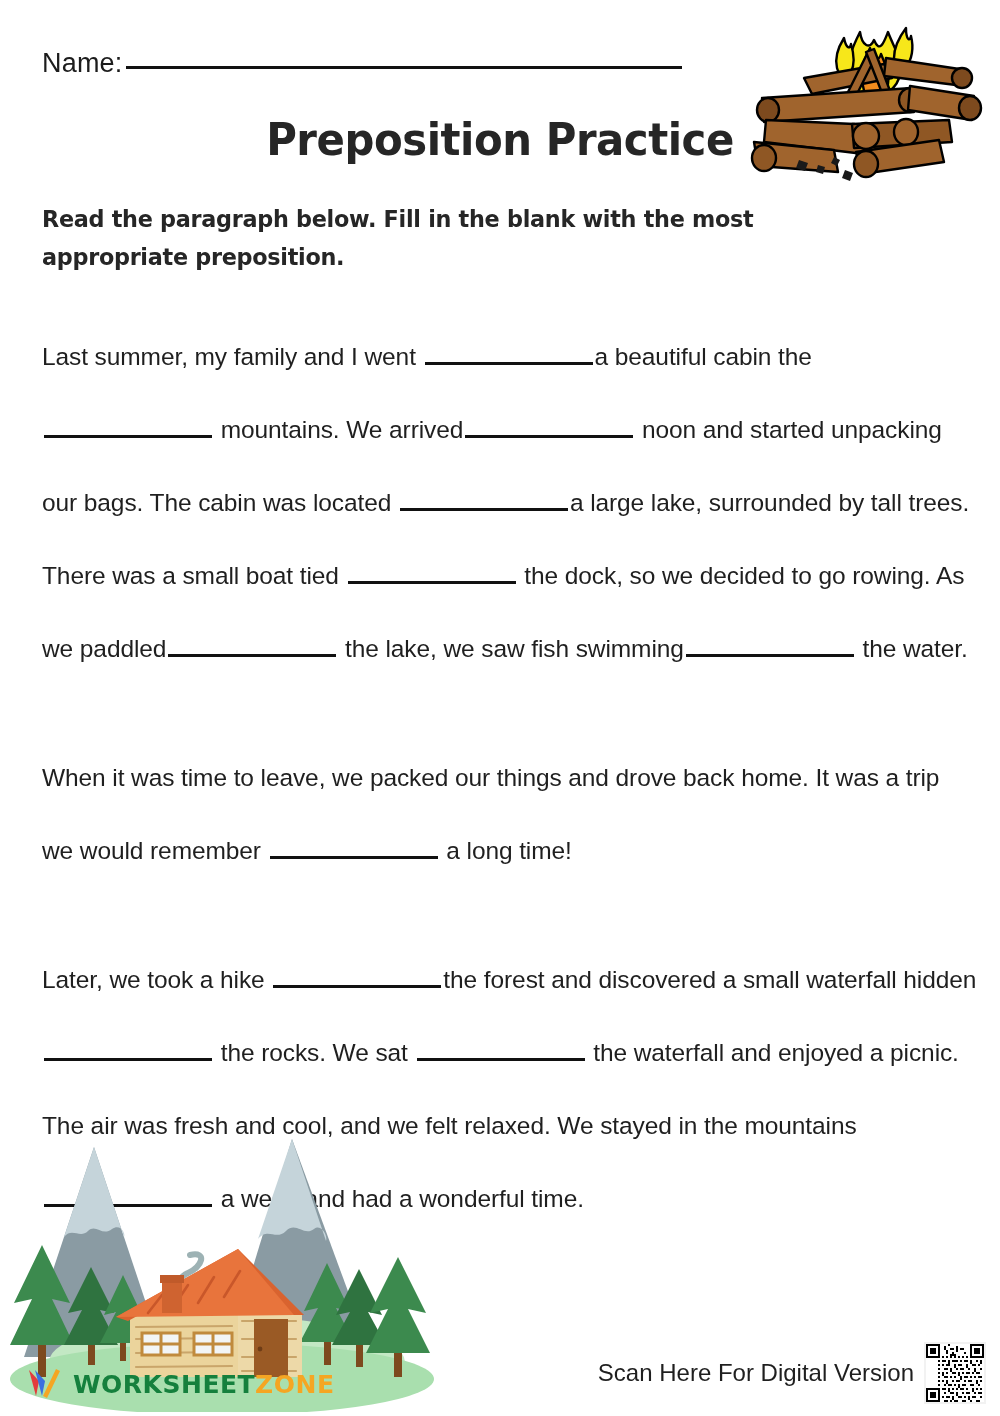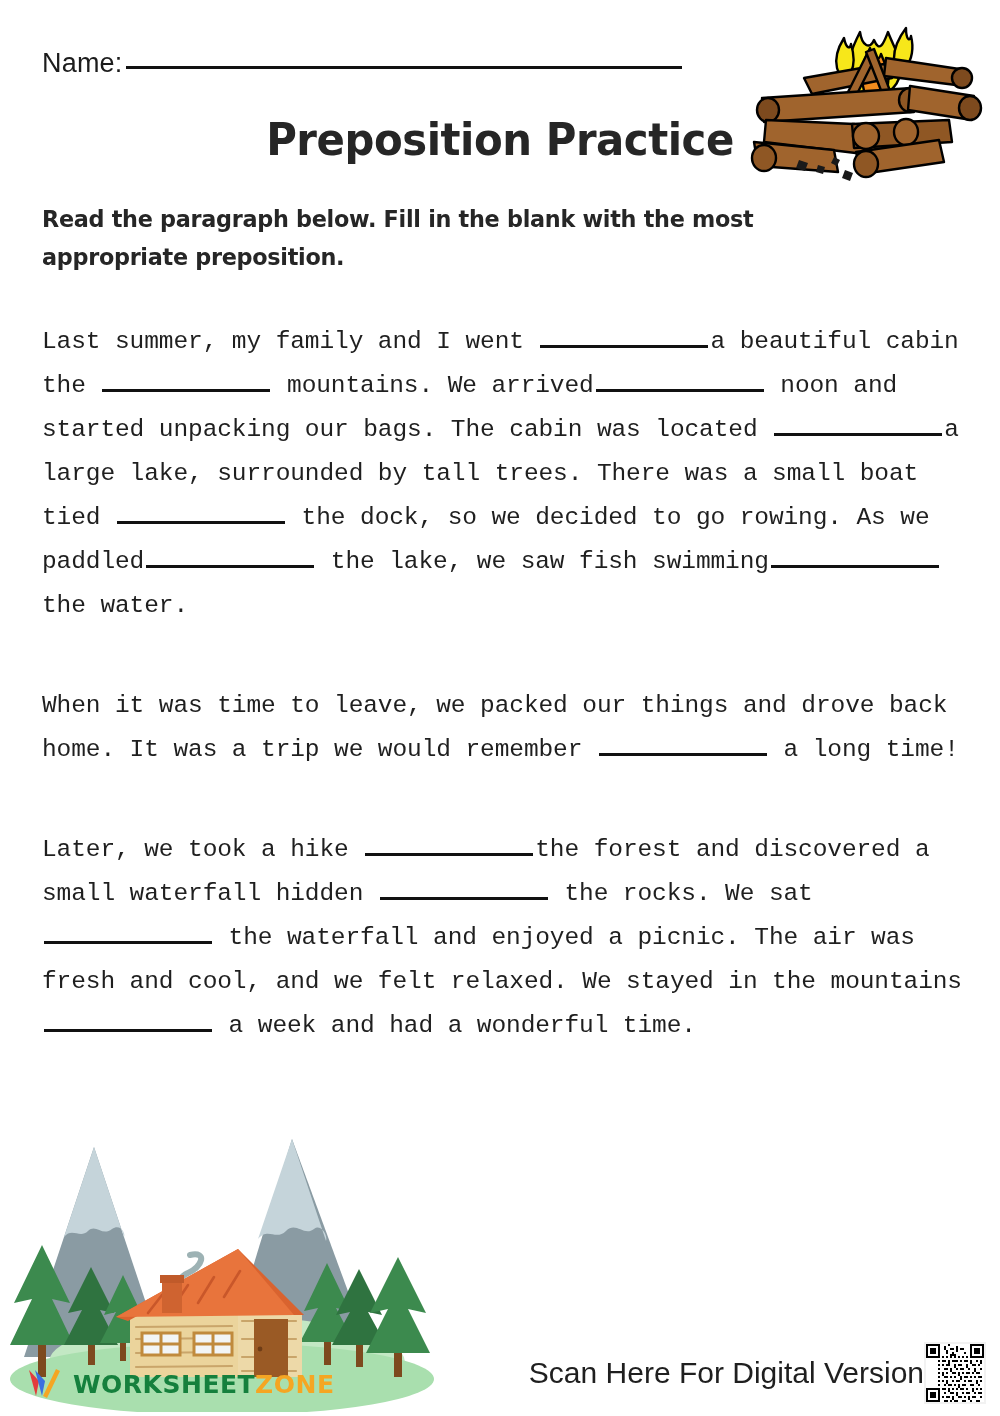--- a/index.html
+++ b/index.html
@@ -73,23 +73,23 @@
     transform: scaleX(0.95);
     transform-origin: left top;
   }
 
   
   #body-text {
     position: absolute;
     left: 42px;
     top: 320px;
     width: 935px;
-    font-family: Liberation Mono, monospace;
+    font-family: Liberation Sans, sans-serif;
     font-size: 24.5px;
-    line-height: 44px;
+    line-height: 73px;
     color: #1f1f1f;
     letter-spacing: -0.1px;
   }
   #body-text .para { margin: 0 0 56px 0; }
   #body-text .para:last-child { margin-bottom: 0; }
 
   .blank {
     display: inline-block;
     border-bottom: 3px solid #111111;
     vertical-align: baseline;
@@ -138,23 +138,23 @@
 
   #footer-scan {
     position: absolute;
     right: 14px;
     bottom: 12px;
     display: flex;
     align-items: center;
   }
   #scan-text {
     font-family: "Liberation Sans", sans-serif;
-    font-size: 30px;
+    font-size: 24px;
     color: #1f1f1f;
-    margin-right: 0;
+    margin-right: 10px;
     white-space: nowrap;
   }
   #qr-code {
     width: 62px;
     height: 62px;
     background: #f2f2f2;
     padding: 2px;
     box-sizing: border-box;
   }
 </style>

